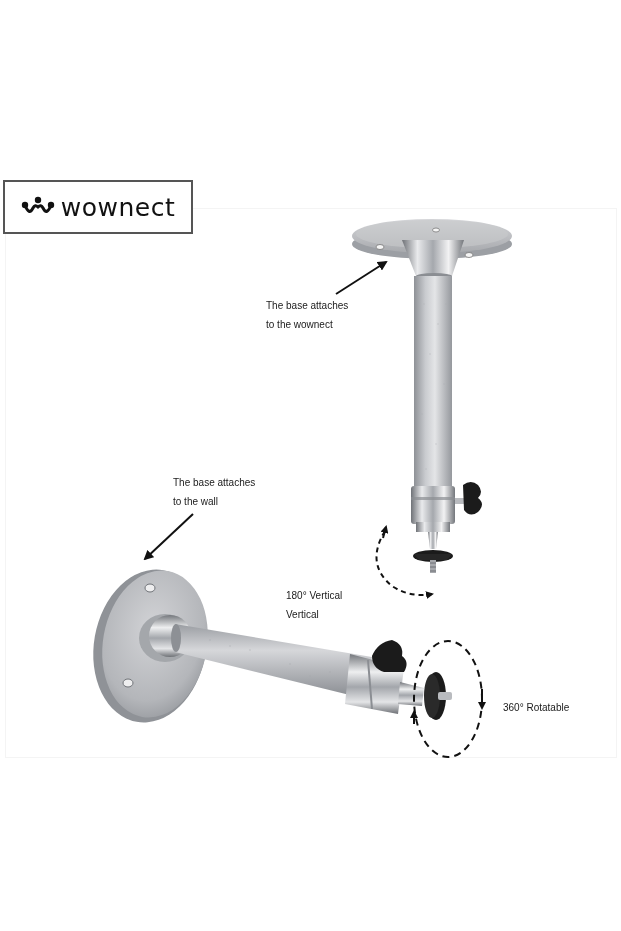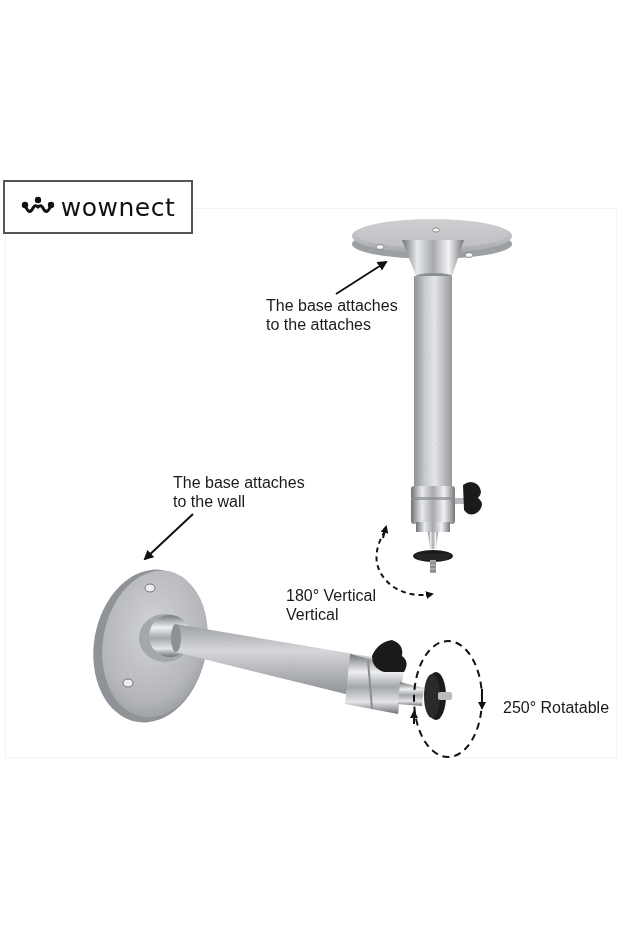--- a/index.html
+++ b/index.html
@@ -15,21 +15,21 @@
     .logo-box {
       position: absolute; left: 3px; top: 176px; width: 190px; height: 54px;
       border: 2px solid #555; box-sizing: border-box; background: #fff;
       display: flex; align-items: center; justify-content: center; gap: 6px;
     }
     .logo-text {
       font-family: "DejaVu Sans", sans-serif; font-size: 25px; letter-spacing: 0.5px;
       color: #111; font-weight: 400; line-height: 1;
     }
     .label {
-      position: absolute; font-size: 16px; line-height: 19px; color: #1a1a1a; white-space: nowrap;
+      position: absolute; font-size: 10px; line-height: 19px; color: #1a1a1a; white-space: nowrap;
     }
     .label span { display: block; }
     svg.art { position: absolute; left: 0; top: 0; }
   </style>
 </head>
 <body>
 
 <div class="canvas">
 
   <div class="panel"></div>
@@ -173,30 +173,30 @@
     <path d="M385 527 Q365 560 392 582 Q410 594 432 590" stroke="#111" stroke-width="2" stroke-dasharray="5 4" fill="none" marker-end="url(#smallHead)"></path>
     <path d="M383 534 L386 523" stroke="#111" stroke-width="2" fill="none" marker-end="url(#smallHead)"></path>
 
     <ellipse cx="448" cy="695" rx="34" ry="58" fill="none" stroke="#111" stroke-width="2" stroke-dasharray="7 5"></ellipse>
     <line x1="482" y1="685" x2="482" y2="704" stroke="#111" stroke-width="2" marker-end="url(#smallHead)"></line>
     <line x1="414" y1="720" x2="414" y2="708" stroke="#111" stroke-width="2" marker-end="url(#smallHead)"></line>
   </svg>
 
   <div class="label" style="left:266px; top:292px;">
     <span>The base attaches</span>
-    <span>to the attaches</span>
+    <span>to the wownect</span>
   </div>
 
   <div class="label" style="left:173px; top:469px;">
     <span>The base attaches</span>
     <span>to the wall</span>
   </div>
 
   <div class="label" style="left:286px; top:554px;margin-top:28px;">
     <span>180° Vertical</span>
     <span>Vertical</span>
   </div>
 
   <div class="label" style="left:503px; top:694px;">
-    <span>250° Rotatable</span>
+    <span>360° Rotatable</span>
   </div>
 
 </div>
 
 </body></html>

